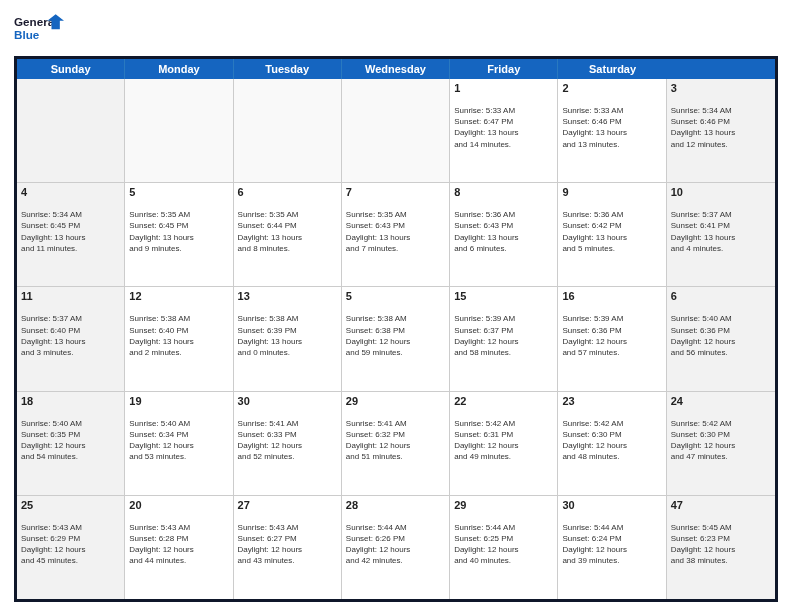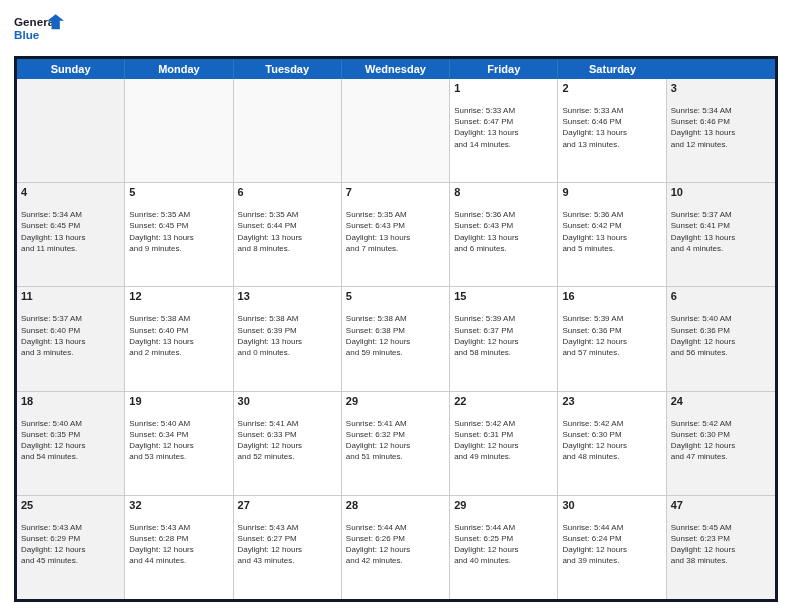--- a/index.html
+++ b/index.html
@@ -308,21 +308,21 @@
         </div>
         <div class="cal-week">
           <div class="cal-cell shaded">
             <span class="day-num">25</span>
             <div class="day-info" style="white-space: pre-line;">Sunrise: 5:43 AM
 Sunset: 6:29 PM
 Daylight: 12 hours
 and 45 minutes.</div>
           </div>
           <div class="cal-cell">
-            <span class="day-num">32</span>
+            <span class="day-num">20</span>
             <div class="day-info" style="white-space: pre-line;">Sunrise: 5:43 AM
 Sunset: 6:28 PM
 Daylight: 12 hours
 and 44 minutes.</div>
           </div>
           <div class="cal-cell">
             <span class="day-num">27</span>
             <div class="day-info" style="white-space: pre-line;">Sunrise: 5:43 AM
 Sunset: 6:27 PM
 Daylight: 12 hours

